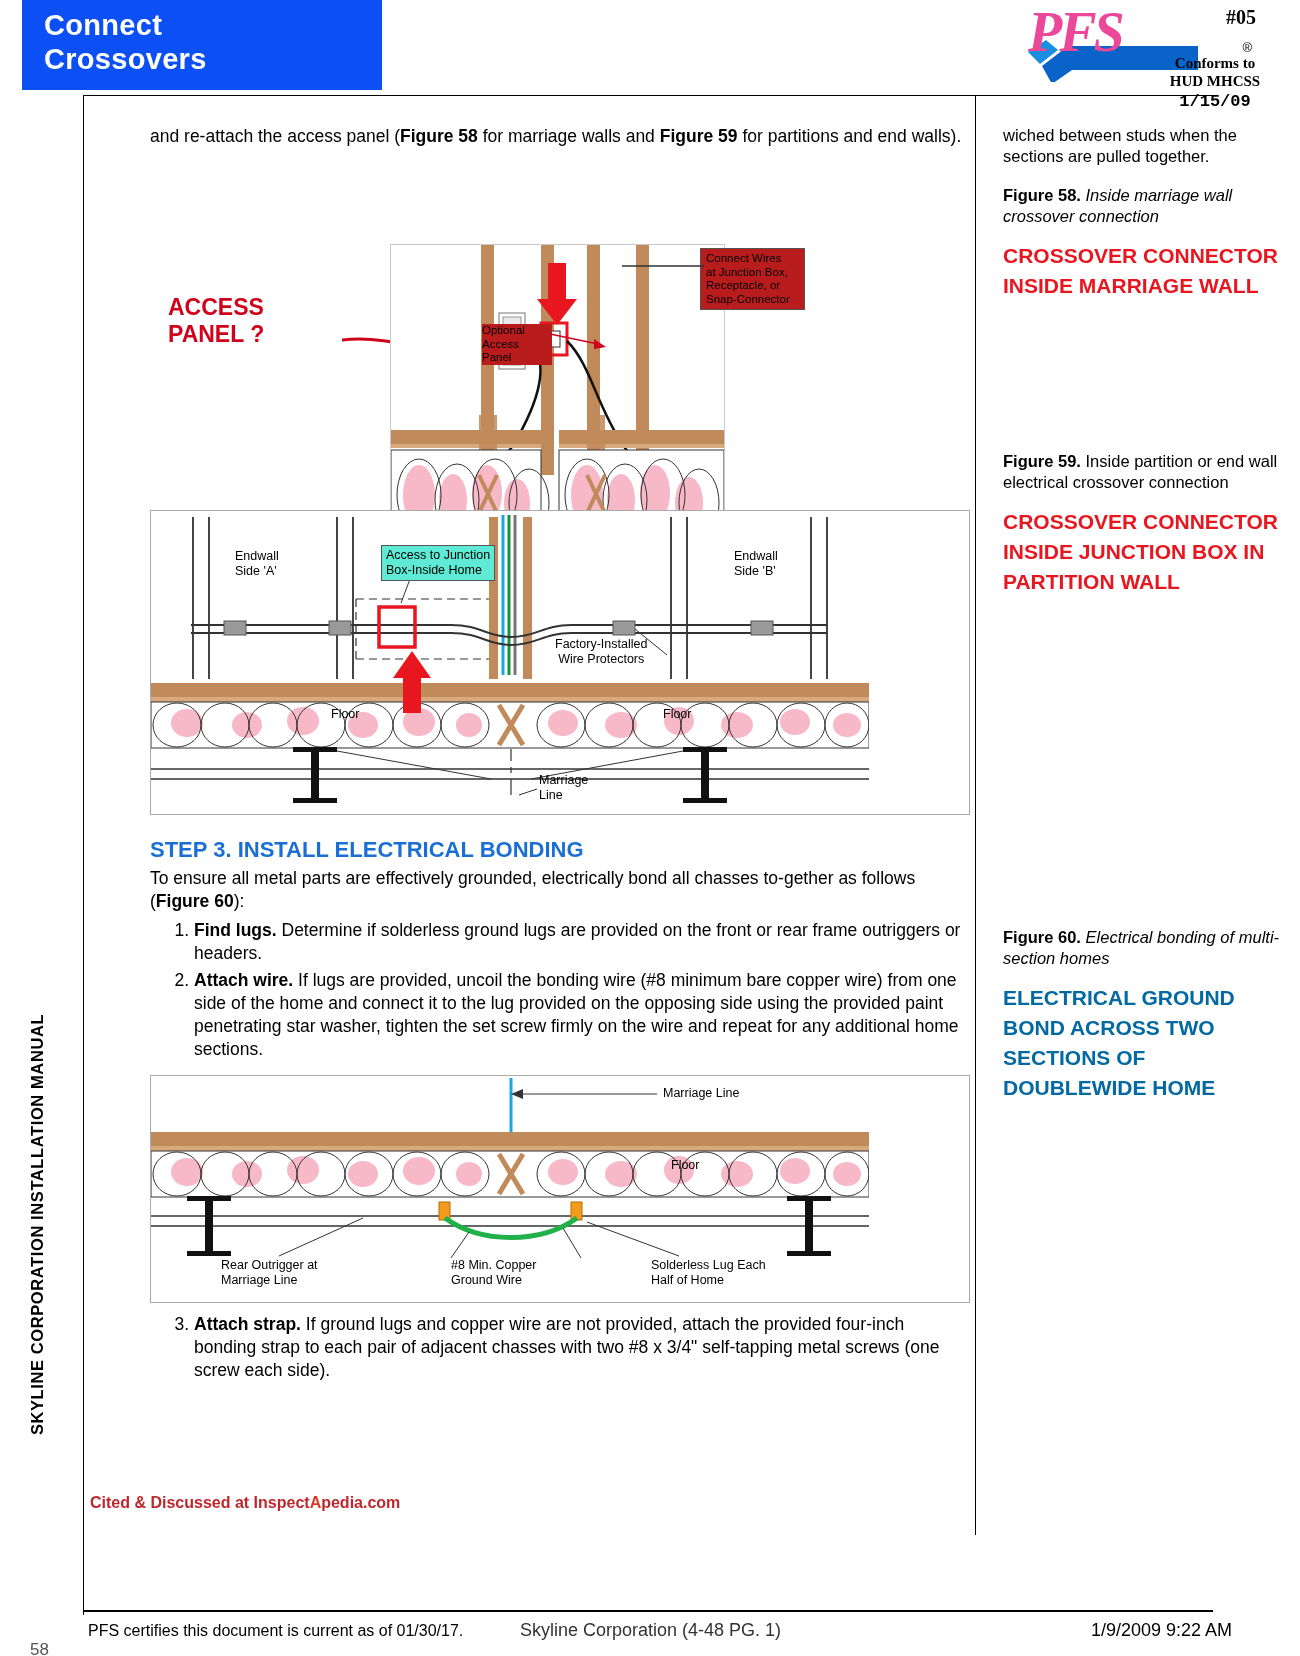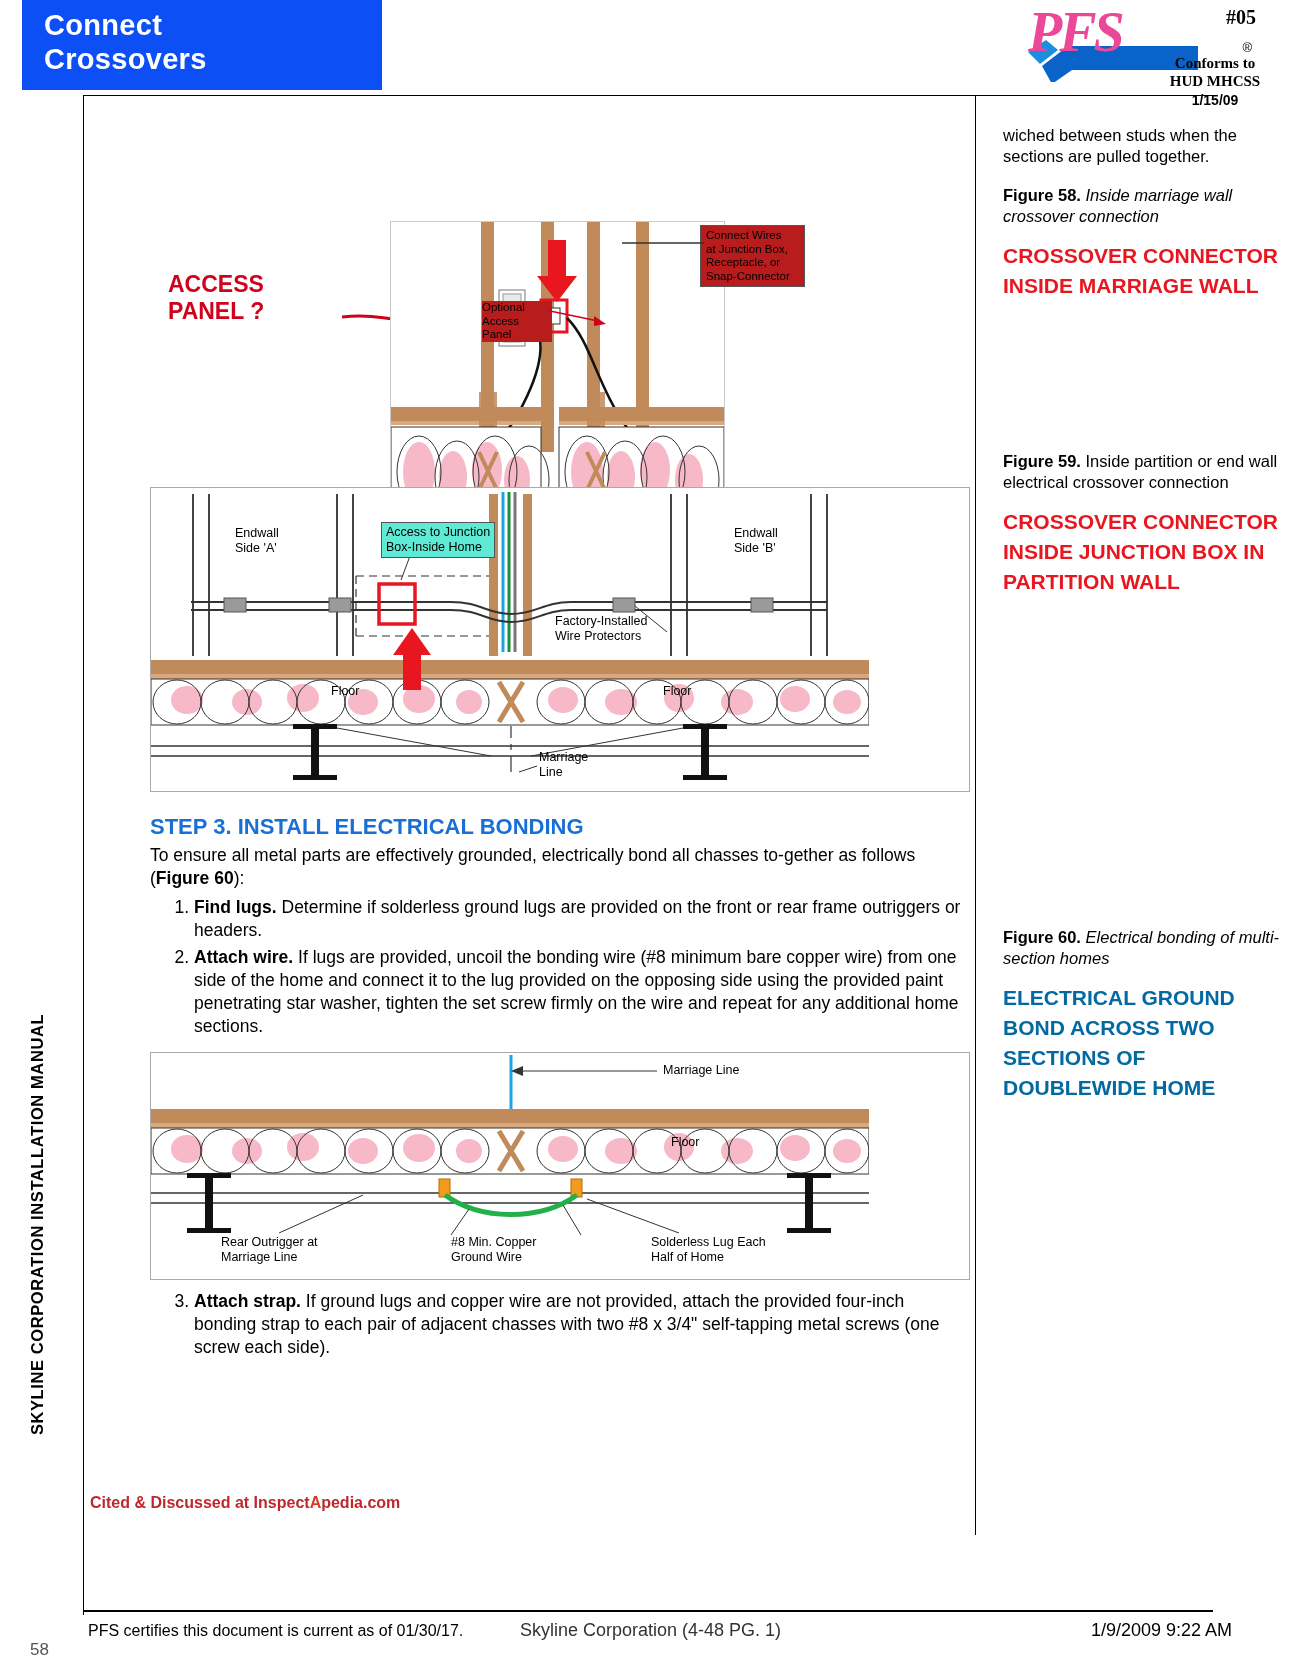--- a/index.html
+++ b/index.html
@@ -39,21 +39,21 @@
     font-weight:bold; font-size:20px; font-family:"Liberation Serif", serif;
   }
   .reg-mark { position:absolute; right:-44px; top:36px; font-size:13px; }
   .conforms {
     position:absolute; right:-62px; top:50px;
     font-family:"Liberation Serif", serif; font-weight:bold; font-size:15px;
     line-height:18px; text-align:center; width:110px;
   }
   .hdr-date {
     position:absolute; right:-60px; top:88px;
-    font-family:Liberation Sans, sans-serif; font-weight:bold; font-size:14px;
+    font-family:Liberation Mono, monospace; font-weight:bold; font-size:17px;
     width:106px; text-align:center;
   }
 
   
   .page-rule-top { position:absolute; left:83px; top:95px; width:1130px; height:1px; background:#000; }
   .vert-left { position:absolute; left:83px; top:95px; width:1px; height:1520px; background:#000; }
   .vert-right { position:absolute; left:975px; top:95px; width:1px; height:1440px; background:#000; }
   .rule-bottom { position:absolute; left:83px; top:1610px; width:1130px; height:2px; background:#000; }
 
   .side-label {
@@ -153,20 +153,23 @@
 
 <div class="page-rule-top"></div>
 <div class="vert-left"></div>
 <div class="vert-right"></div>
 <div class="rule-bottom"></div>
 
 <div class="side-label">SKYLINE CORPORATION INSTALLATION MANUAL</div>
 
 <div class="main">
 
+  <p class="body-text" style="margin:0">
+    <span>and re-attach the access panel (</span><span class="b">Figure 58</span><span> for marriage walls and </span><span class="b">Figure 59</span><span> for partitions and end walls).</span>
+  </p>
 
   <div class="fig58">
     <div class="access-label">
       <div>ACCESS</div>
       <div>PANEL ?</div>
     </div>
 
     <svg style="position:absolute; left:190px; top:168px;" width="120" height="30">
       <path d="M2,6 C40,2 70,12 102,18" stroke="#d0021b" stroke-width="3" fill="none"></path>
       <polygon points="112,21 96,12 98,24" fill="#d0021b"></polygon>
@@ -365,21 +368,21 @@
       <div>Side 'A'</div>
     </div>
     <div style="position:absolute; left:583px; top:38px; font-size:12.5px; line-height:15px;">
       <div>Endwall</div>
       <div>Side 'B'</div>
     </div>
     <div style="position:absolute; left:230px; top:34px; font-size:12.5px; line-height:15px; background:#5eead4; padding:2px 4px; border:1px solid #555;">
       <div>Access to Junction</div>
       <div>Box-Inside Home</div>
     </div>
-    <div style="position:absolute; left:404px; top:126px; font-size:12.5px; line-height:15px;">
+    <div style="position:absolute; left:404px; top:126px; font-size:12.5px; line-height:15px;text-align:center;">
       <div>Factory-Installed</div>
       <div>Wire Protectors</div>
     </div>
     <div style="position:absolute; left:180px; top:196px; font-size:12.5px;">Floor</div>
     <div style="position:absolute; left:512px; top:196px; font-size:12.5px;">Floor</div>
     <div style="position:absolute; left:388px; top:262px; font-size:12.5px; line-height:15px;">
       <div>Marriage</div>
       <div>Line</div>
     </div>
   </div>

